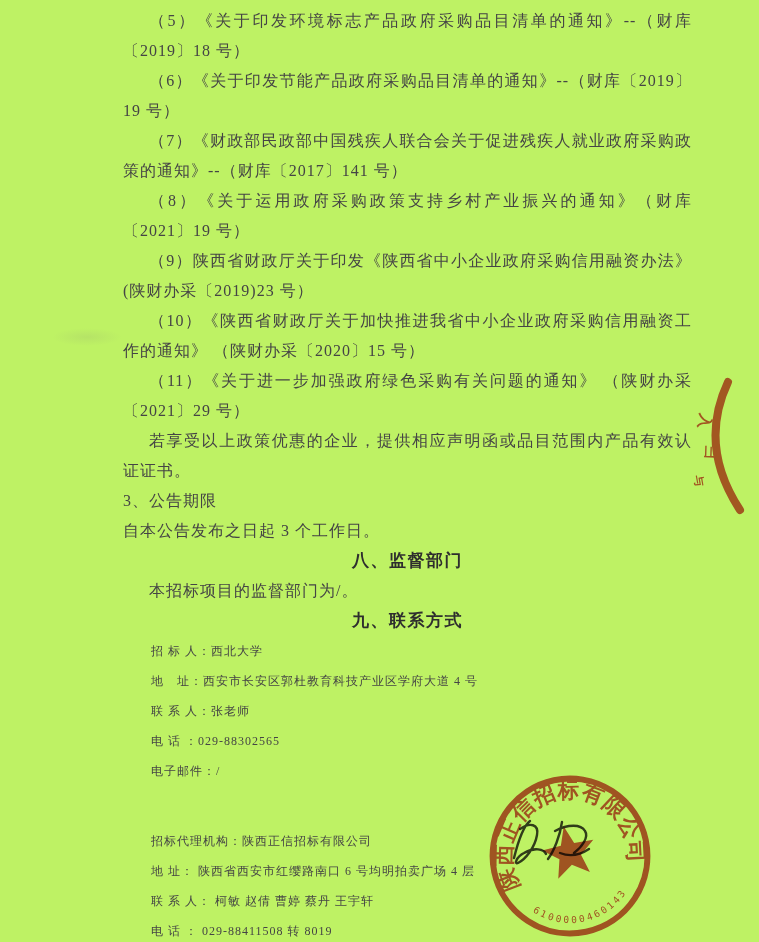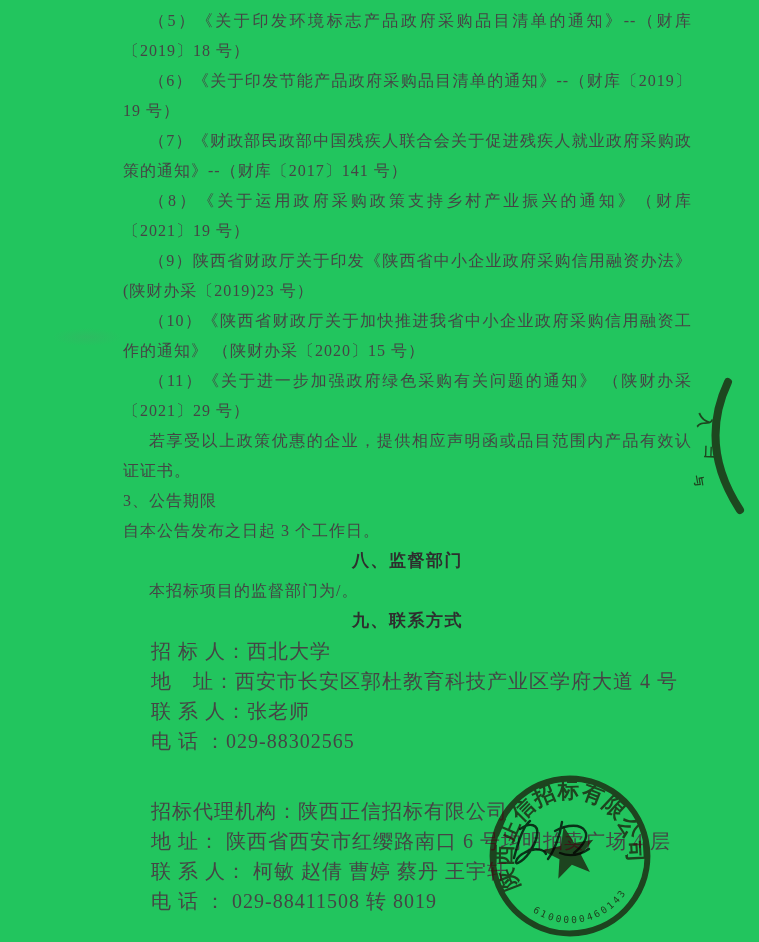--- a/index.html
+++ b/index.html
@@ -1,20 +1,20 @@
 <!DOCTYPE html>
 <html><head>
 <meta charset="utf-8">
 <style>
   html,body{margin:0;padding:0;background:#e9e9e9;}
   .page{
     position:relative;
     width:759px;height:942px;
     margin:0 auto;
-    background:#22c55e;
+    background:#bef264;
     overflow:hidden;
     font-family:"Liberation Serif","DejaVu Serif",serif;
     color:#454545;
     letter-spacing:1px;
   }
   .content{
     position:absolute;
     left:123px;top:0;
     width:569px;
     padding-top:6px;
@@ -33,21 +33,21 @@
     font-size:17px;
     line-height:30px;
     color:#2e2e2e;
     letter-spacing:1.5px;
     text-align:center;
   }
   .contact-block{margin:0;}
   .contact-block.agency{margin-top:40px;}
   .contact-line{
     margin:0;
-    font-size:20px;
+    font-size:12px;
     line-height:30px;
     text-indent:28px;
     white-space:pre;
   }
   .contact-line .label{white-space:pre;}
   .seal-big{
     position:absolute;
     left:484px;top:770px;
     width:172px;height:172px;
     transform:rotate(-12deg);
@@ -100,20 +100,21 @@
     <h3 class="heading">八、监督部门</h3>
     <p class="para indent">本招标项目的监督部门为/。</p>
 
     <h3 class="heading">九、联系方式</h3>
 
     <div class="contact-block">
       <p class="contact-line"><span class="label">招 标 人：</span><span class="value">西北大学</span></p>
       <p class="contact-line"><span class="label">地　址：</span><span class="value">西安市长安区郭杜教育科技产业区学府大道 4 号</span></p>
       <p class="contact-line"><span class="label">联 系 人：</span><span class="value">张老师</span></p>
       <p class="contact-line"><span class="label">电 话 ：</span><span class="value">029-88302565</span></p>
+      <p class="contact-line"><span class="label">电子邮件：</span><span class="value">/</span></p>
     </div>
 
     <div class="contact-block agency">
       <p class="contact-line"><span class="label">招标代理机构：</span><span class="value">陕西正信招标有限公司</span></p>
       <p class="contact-line"><span class="label">地 址： </span><span class="value">陕西省西安市红缨路南口 6 号均明拍卖广场 4 层</span></p>
       <p class="contact-line"><span class="label">联 系 人： </span><span class="value">柯敏 赵倩 曹婷 蔡丹 王宇轩</span></p>
       <p class="contact-line"><span class="label">电 话 ： </span><span class="value">029-88411508 转 8019</span></p>
       <p class="contact-line"></p>
     </div>
 

